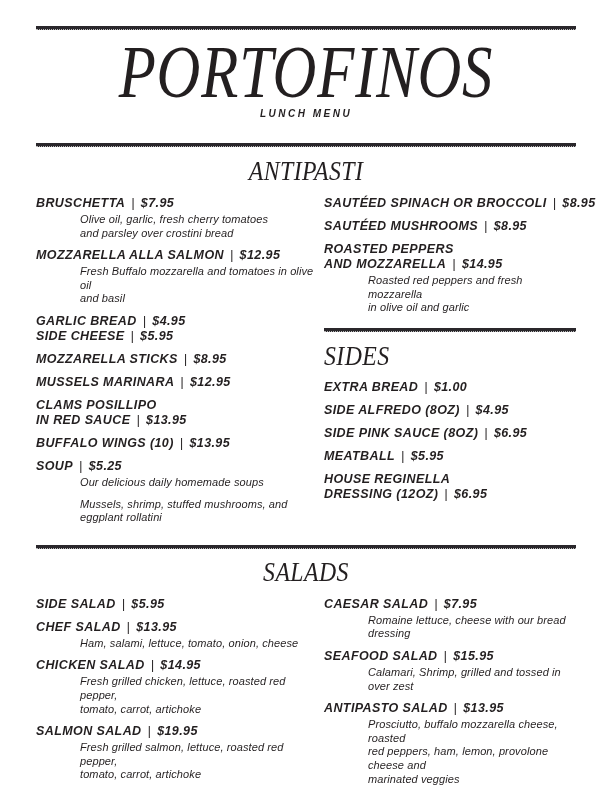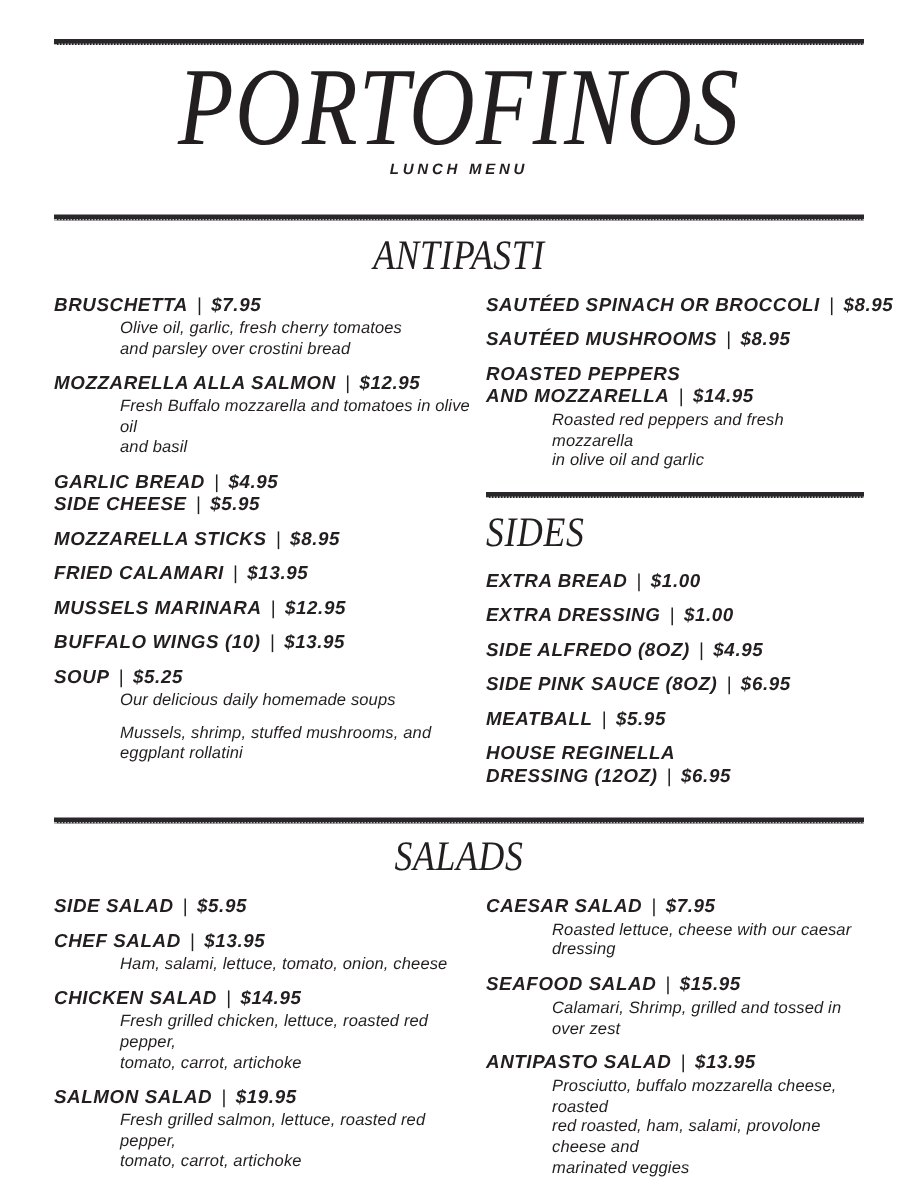--- a/index.html
+++ b/index.html
@@ -104,24 +104,25 @@
 and basil</div>
         </div>
         <div class="item">
           <div class="item-line"><span class="item-name">GARLIC BREAD</span><span class="sep">|</span><span class="item-price">$4.95</span></div>
           <div class="item-line"><span class="item-name">SIDE CHEESE</span><span class="sep">|</span><span class="item-price">$5.95</span></div>
         </div>
         <div class="item">
           <div class="item-line"><span class="item-name">MOZZARELLA STICKS</span><span class="sep">|</span><span class="item-price">$8.95</span></div>
         </div>
         <div class="item">
-          <div class="item-line"><span class="item-name">FRIED CALAMARI</span><span class="sep">|</span><span class="item-price">$13.95</span></div>
-        </div>
-        <div class="item">
           <div class="item-line"><span class="item-name">MUSSELS MARINARA</span><span class="sep">|</span><span class="item-price">$12.95</span></div>
+        </div>
+        <div class="item">
+          <div class="item-line"><span class="item-name">CLAMS POSILLIPO</span></div>
+          <div class="item-line"><span class="item-name">IN RED SAUCE</span><span class="sep">|</span><span class="item-price">$13.95</span></div>
         </div>
         <div class="item">
           <div class="item-line"><span class="item-name">BUFFALO WINGS (10)</span><span class="sep">|</span><span class="item-price">$13.95</span></div>
         </div>
         <div class="item">
           <div class="item-line"><span class="item-name">SOUP</span><span class="sep">|</span><span class="item-price">$5.25</span></div>
           <div class="item-desc">Our delicious daily homemade soups</div>
         </div>
         <div class="item">
           <div class="item-desc">Mussels, shrimp, stuffed mushrooms, and
@@ -143,23 +144,20 @@
 in olive oil and garlic</div>
           </div>
         </div>
       <div class="rule col-rule"></div>
       <div class="section-title sides-title">SIDES</div>
       <div>
           <div class="item">
             <div class="item-line"><span class="item-name">EXTRA BREAD</span><span class="sep">|</span><span class="item-price">$1.00</span></div>
           </div>
           <div class="item">
-            <div class="item-line"><span class="item-name">EXTRA DRESSING</span><span class="sep">|</span><span class="item-price">$1.00</span></div>
-          </div>
-          <div class="item">
             <div class="item-line"><span class="item-name">SIDE ALFREDO (8OZ)</span><span class="sep">|</span><span class="item-price">$4.95</span></div>
           </div>
           <div class="item">
             <div class="item-line"><span class="item-name">SIDE PINK SAUCE (8OZ)</span><span class="sep">|</span><span class="item-price">$6.95</span></div>
           </div>
           <div class="item">
             <div class="item-line"><span class="item-name">MEATBALL</span><span class="sep">|</span><span class="item-price">$5.95</span></div>
           </div>
           <div class="item">
             <div class="item-line"><span class="item-name">HOUSE REGINELLA</span></div>
@@ -188,30 +186,30 @@
         </div>
         <div class="item">
           <div class="item-line"><span class="item-name">SALMON SALAD</span><span class="sep">|</span><span class="item-price">$19.95</span></div>
           <div class="item-desc">Fresh grilled salmon, lettuce, roasted red pepper,
 tomato, carrot, artichoke</div>
         </div>
       </div>
     <div class="col-right">
         <div class="item">
           <div class="item-line"><span class="item-name">CAESAR SALAD</span><span class="sep">|</span><span class="item-price">$7.95</span></div>
-          <div class="item-desc">Roasted lettuce, cheese with our caesar dressing</div>
+          <div class="item-desc">Romaine lettuce, cheese with our bread dressing</div>
         </div>
         <div class="item">
           <div class="item-line"><span class="item-name">SEAFOOD SALAD</span><span class="sep">|</span><span class="item-price">$15.95</span></div>
           <div class="item-desc">Calamari, Shrimp, grilled and tossed in over zest</div>
         </div>
         <div class="item">
           <div class="item-line"><span class="item-name">ANTIPASTO SALAD</span><span class="sep">|</span><span class="item-price">$13.95</span></div>
           <div class="item-desc">Prosciutto, buffalo mozzarella cheese, roasted
-red roasted, ham, salami, provolone cheese and
+red peppers, ham, lemon, provolone cheese and
 marinated veggies</div>
         </div>
         <div class="item">
           <div class="item-line"><span class="item-name">TOSSED SIDES</span><span class="sep">|</span><span class="item-price">$7.95</span></div>
         </div>
       </div>
   </div>
 
 </div>
 

